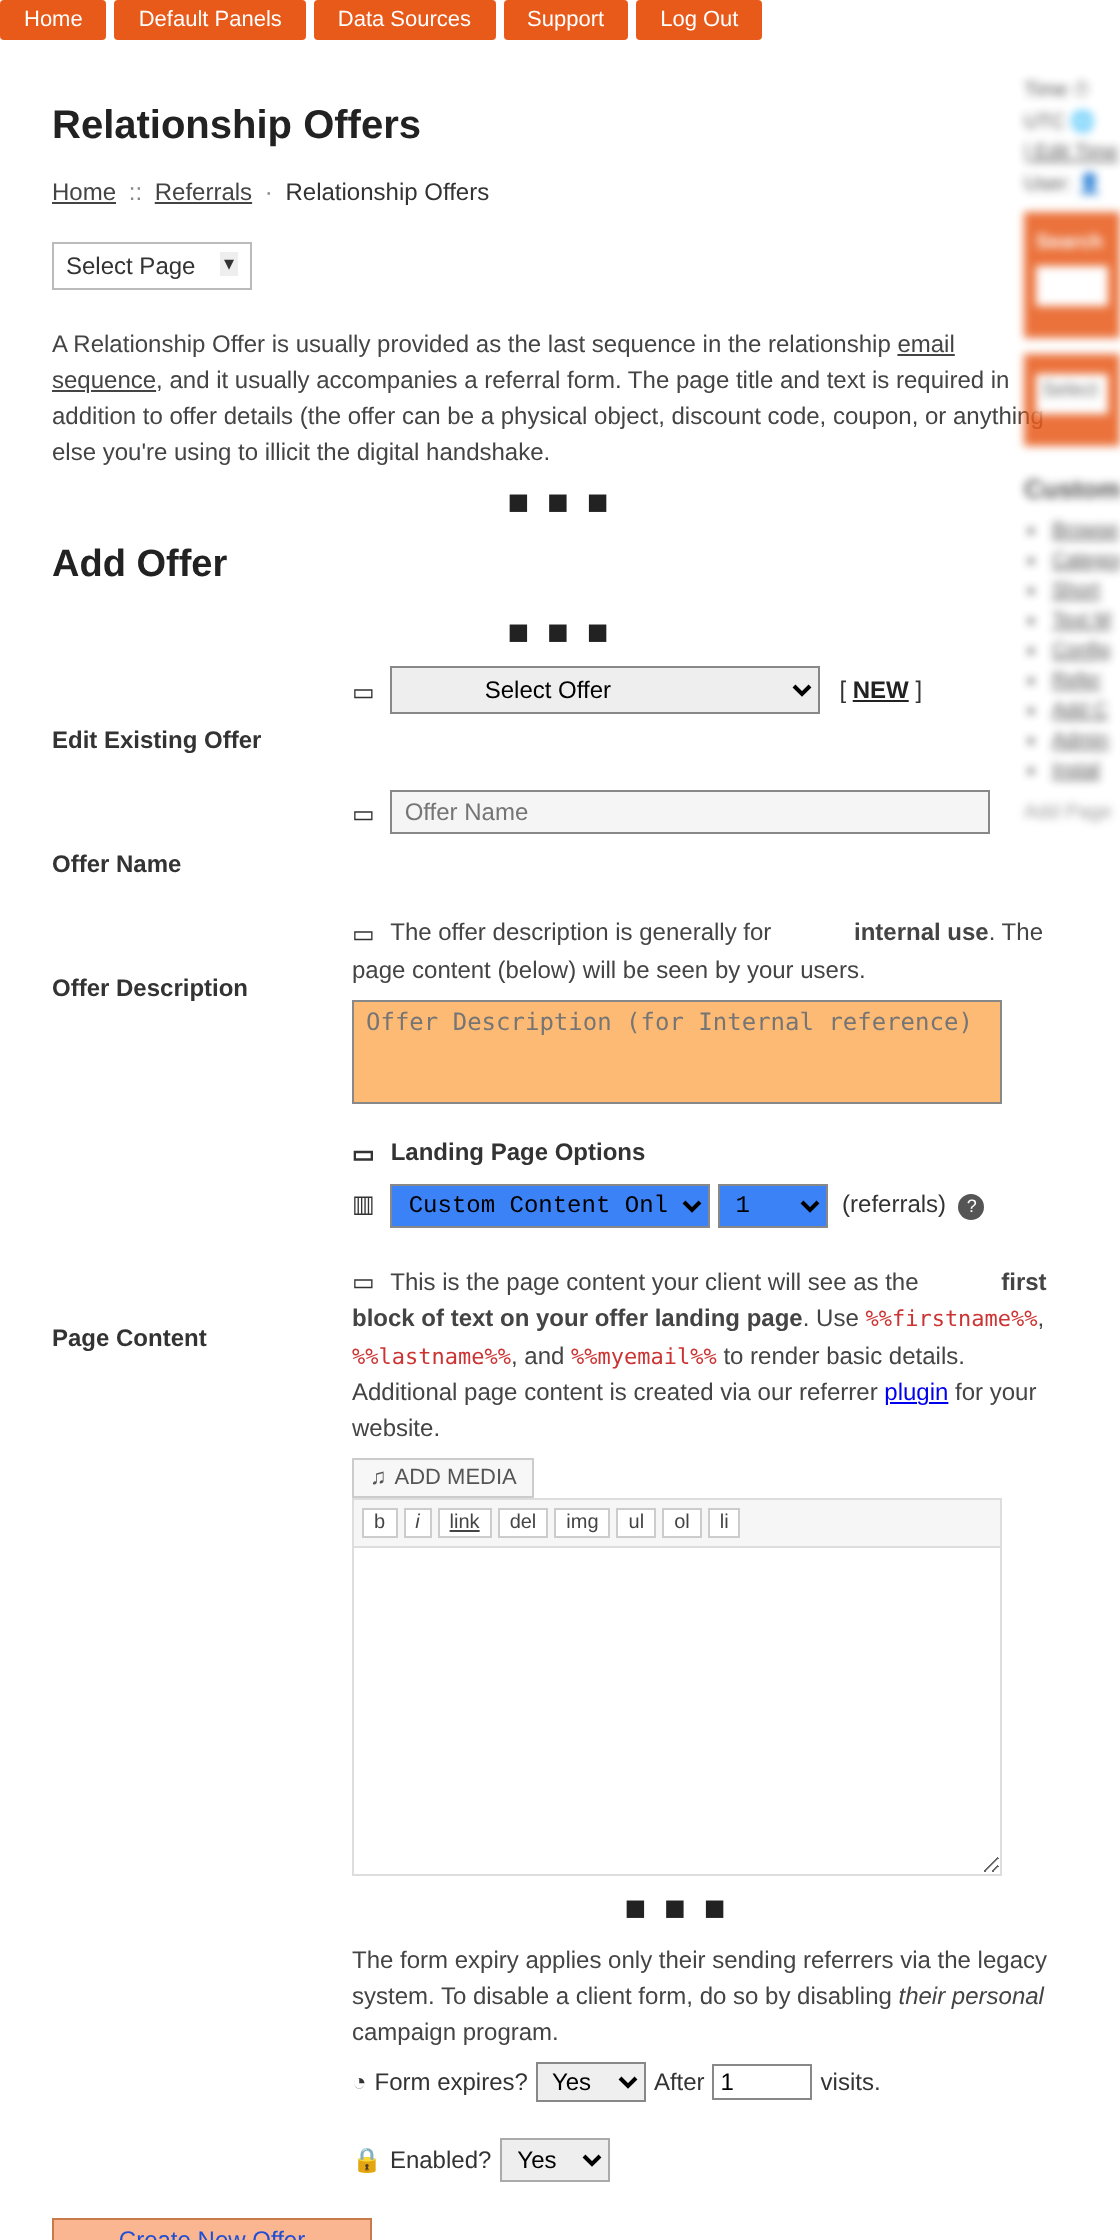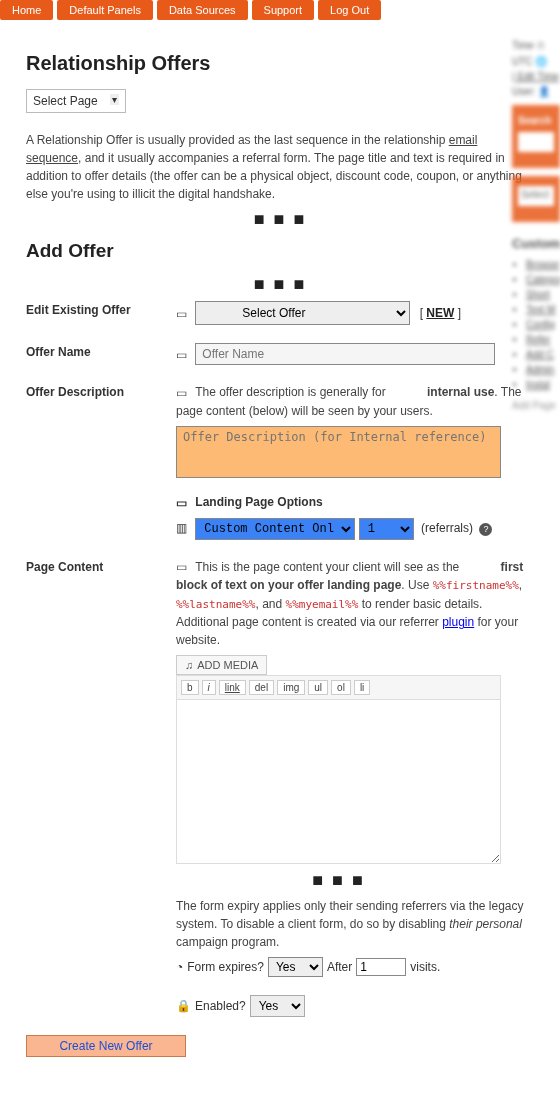--- a/index.html
+++ b/index.html
@@ -20,21 +20,21 @@
   .select-page::after { content:"▾"; position:absolute; right:6px; top:4px; font-size:10px; background:#eee; padding:0 2px; }
 
   p.intro { margin-top:18px; line-height:1.5; color:#444; }
   p.intro a { color:#444; text-decoration:underline; }
 
   .divdots { text-align:center; letter-spacing:2px; color:#222; font-weight:700; padding:6px 0; font-size:18px; }
 
   h2.sub { font-size:19px; font-weight:700; color:#222; margin-top:4px; margin-bottom:6px; }
 
   .row { display:flex; align-items:flex-start; margin-bottom:18px; }
-  .row .lbl { width:150px; font-size:12px; font-weight:700; color:#333; padding-top:2px; }
+  .row .lbl { width:150px; font-size:12px; font-weight:700; color:#333; padding-top:2px;margin-top:28px; }
   .row .fld { flex:1; }
 
   .pre-icon { display:inline-block; width:12px; margin-right:4px; vertical-align:middle; color:#333; }
 
   select.wide, input.wide, textarea.wide {
     width:300px; border:1px solid #888; background:#f5f5f5; font-size:12px; padding:3px 6px;
   }
   select.wide { background:#eee;padding-left:42px; }
   textarea.wide { width:325px; height:52px; background:#fdba74; resize:none; }
 
@@ -89,20 +89,27 @@
   <div class="tab">Default Panels</div>
   <div class="tab">Data Sources</div>
   <div class="tab">Support</div>
   <div class="tab">Log Out</div>
 </div>
 
 <div class="page">
 
   <h1 class="title">Relationship Offers</h1>
 
+  <div class="crumbs">
+    <a href="#">Home</a>
+    <span class="sep">::</span>
+    <a href="#">Referrals</a>
+    <span class="sep">·</span>
+    <span>Relationship Offers</span>
+  </div>
 
   <div class="select-page">Select Page</div>
 
   <p class="intro">
     <span>A Relationship Offer is usually provided as the last sequence in the relationship </span><a href="#">email sequence</a><span>, and it usually accompanies a referral form. The page title and text is required in addition to offer details (the offer can be a physical object, discount code, coupon, or anything else you're using to illicit the digital handshake.</span>
   </p>
 
   <div class="divdots">■ ■ ■</div>
 
   <h2 class="sub">Add Offer</h2>

